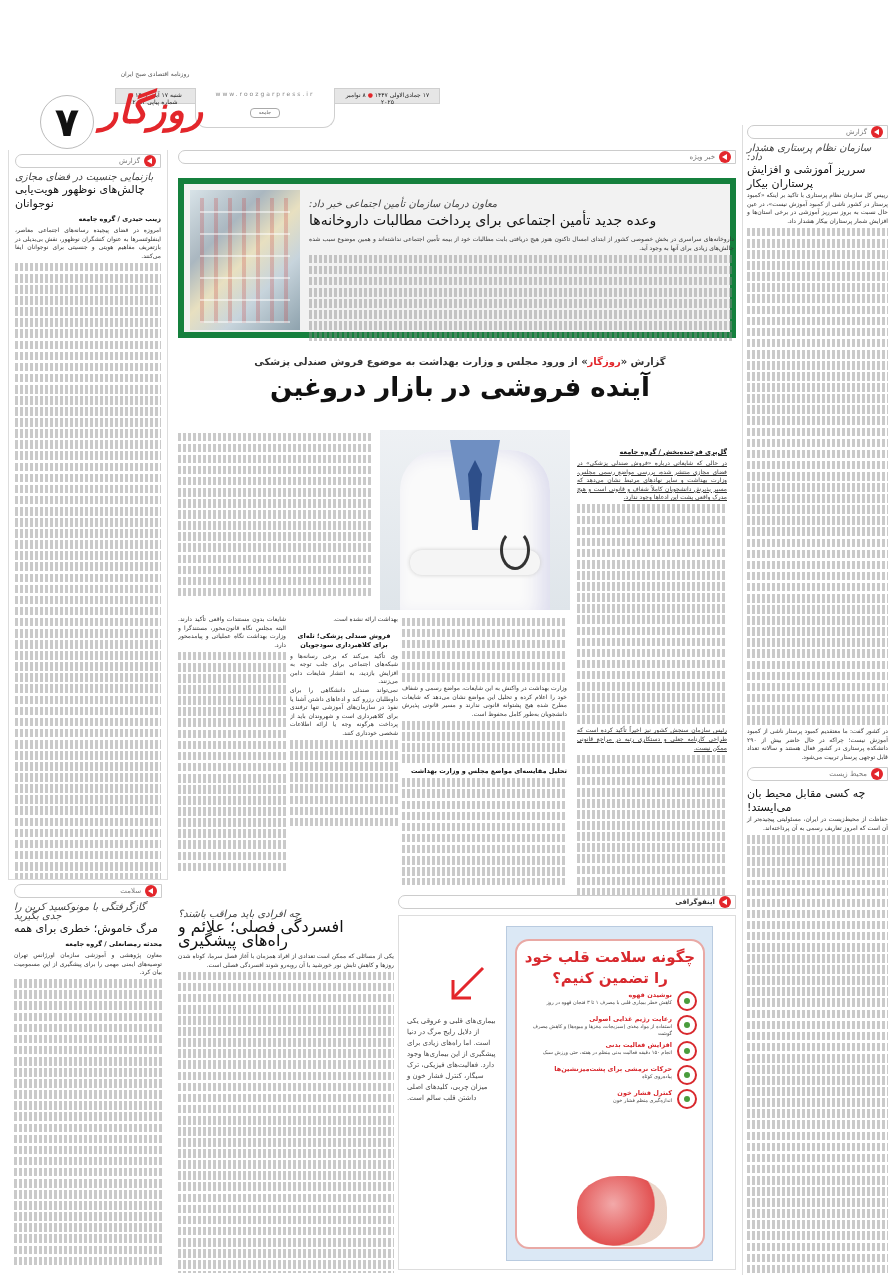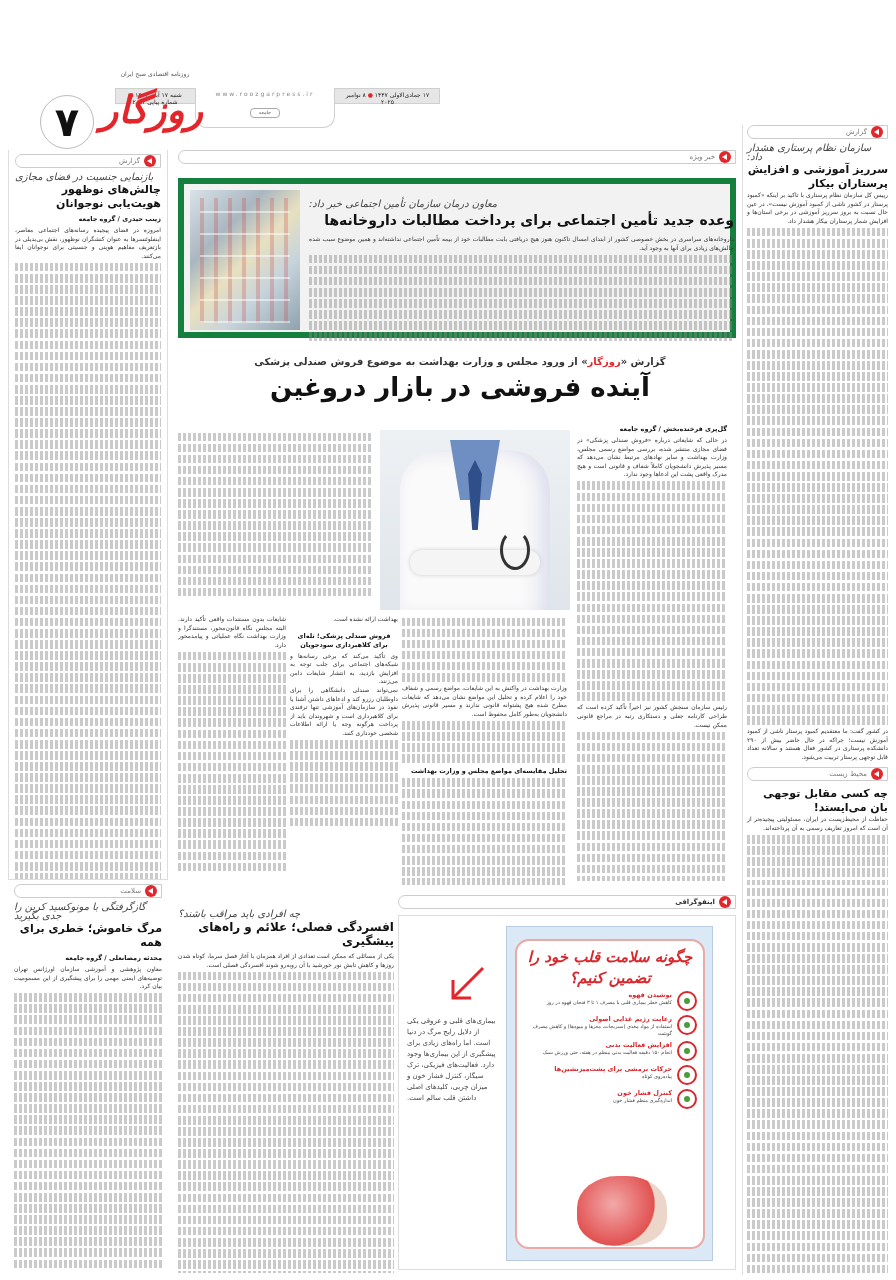--- a/index.html
+++ b/index.html
@@ -19,21 +19,21 @@
   .date-left { position:absolute; top:31px; left:120px; width:70px; font-size:6px; text-align:center; color:#222;}
   .date-right { position:absolute; top:31px; left:340px; width:95px; font-size:6px; text-align:center; color:#222;}
   .red-dot { color:#e3262b; }
 
   
   .col { position: absolute; font-size: 6px; line-height: 9px; color: #333; text-align: justify; overflow: hidden; }
   .section-tag { display:flex; align-items:center; gap:4px; height: 14px; border:1px solid #ccc; border-radius: 8px 0 0 8px; background:#fff; padding: 0 4px; font-size: 7px; color:#777; }
   .tag-icon { width: 12px; height: 12px; border-radius: 50%; background: #e3262b; position: relative; flex-shrink:0; }
   .tag-icon::after { content:""; position:absolute; left:3px; top:3px; border-right:5px solid #fff; border-top:3px solid transparent; border-bottom:3px solid transparent; }
   .kicker { font-size: 10px; color:#444; text-align:left; margin: 4px 0 2px; font-style: italic; }
-  .headline { font-size: 11px; font-weight:bold; color:#111; text-align:right; line-height: 14px; }
+  .headline { font-size: 11px; font-weight:normal; color:#111; text-align:left; line-height: 14px; }
   .byline { font-size: 6.5px; font-weight:bold; color:#111; margin:4px 0 2px; }
   .body-text { font-size: 6px; line-height: 8.6px; color:#333; text-align: justify; }
   .filler { height: 8.6px; border-bottom: 1px dotted transparent; background: repeating-linear-gradient(90deg, #8a8a8a 0 3px, transparent 3px 5px); opacity: .45; margin: 2.5px 0; }
 
   .right-col { left: 742px; top: 125px; width: 146px; height: 760px; border-left:1px solid #ddd; padding-left: 4px; }
   .left-col { left: 8px; top: 150px; width: 160px; height: 730px; border:1px solid #ddd; border-top:none; padding: 4px 6px;}
   .left-col2 { left: 8px; top: 880px; width: 160px; height: 390px; padding: 4px 6px; }
 
   .special-box { position:absolute; left: 178px; top: 150px; width: 558px; height: 200px; }
   .special-content { position:absolute; left: 178px; top: 178px; width: 558px; height: 160px; background:#f2f2f2; border:6px solid #15803d; }
@@ -43,30 +43,30 @@
   .main-kicker { position:absolute; left: 200px; top: 356px; width: 520px; text-align:center; font-size: 10px; font-weight:bold; color:#333; }
   .main-kicker .red { color: #e3262b; }
   .main-headline { position:absolute; left: 200px; top: 372px; width: 520px; text-align:center; font-size: 26px; font-weight: bold; color: #111; }
   .doctor-img { position:absolute; left: 380px; top: 430px; width: 190px; height: 180px; background: linear-gradient(180deg,#eef1f4 0%,#dfe5ea 100%); overflow:hidden; }
   .doctor-coat { position:absolute; left: 20px; top: 20px; width: 150px; height: 170px; background: #fafafa; border-radius: 40px 40px 0 0; box-shadow: inset -10px 0 20px #dde; }
   .doctor-tie { position:absolute; left: 88px; top: 30px; width: 14px; height: 70px; background: #2e4f8a; clip-path: polygon(50% 0,100% 20%,70% 100%,30% 100%,0 20%); }
   .doctor-shirt { position:absolute; left: 70px; top: 10px; width: 50px; height: 60px; background:#6f8fc2; clip-path: polygon(0 0,100% 0,80% 100%,20% 100%);}
   .stetho { position:absolute; left: 120px; top: 100px; width: 30px; height: 40px; border:3px solid #333; border-radius: 50%; border-top-color: transparent; }
   .arms { position:absolute; left: 30px; top: 120px; width: 130px; height: 25px; background:#f5f5f5; border-radius:12px; box-shadow: 0 0 4px #ccc;}
 
-  .col-main-1 { left: 577px; top: 421px; width: 150px; height: 460px; }
+  .col-main-1 { left: 577px; top: 444px; width: 150px; height: 460px; text-decoration: underline; }
   .col-main-2 { left: 402px; top: 615px; width: 165px; height: 270px; }
   .col-main-3 { left: 290px; top: 615px; width: 108px; height: 270px; }
 
   .winter-block { position:absolute; left: 178px; top: 905px; width: 216px; height: 368px; }
   .info-tag-wrap { position:absolute; left: 398px; top: 895px; width: 338px; height: 18px; }
   .info-box { position:absolute; left: 398px; top: 915px; width: 338px; height: 355px; border:1px solid #ddd; background:#fff; }
   .info-img { position:absolute; left: 107px; top: 10px; width: 207px; height: 335px; background: #dbe8f5; border: 1px solid #b9cbe0; }
   .info-inner { position:absolute; left: 8px; top: 12px; width: 190px; height: 310px; background:#fff; border: 2px solid #e9a9a5; border-radius: 14px; }
-  .info-title { text-align:center; font-size: 15px; line-height: 21px; font-weight:bold; color:#d8282d; margin-top: 6px; font-style: italic; }
+  .info-title { text-align:center; font-size: 15px; line-height: 21px; font-weight:bold; color:#d8282d; margin-top: 6px; }
   .info-item { display:flex; gap:5px; padding: 2px 6px; align-items: flex-start; }
   .info-icon { width: 20px; height: 20px; border-radius:50%; border:2px solid #d8282d; flex-shrink:0; background:#fff; position:relative;}
   .info-icon::after{content:"";position:absolute;left:5px;top:5px;width:6px;height:6px;background:#4a9c3c;border-radius:50%;}
   .info-item-title { font-size: 6.5px; color:#d8282d; font-weight:bold; }
   .info-item-text { font-size: 5px; color:#444; line-height:7px; }
   .info-heart { position:absolute; left: 60px; top: 235px; width: 90px; height: 70px; background: radial-gradient(circle at 40% 40%,#f09a9a,#d33 60%,#e8cfc0 62%); border-radius: 45% 45% 40% 40%; opacity:.85;}
   .info-side { position:absolute; left: 8px; top: 100px; width: 90px; font-size: 7px; line-height: 11px; color:#444; text-align: left; }
   .info-arrow { position:absolute; left: 50px; top: 50px; width: 36px; height: 36px; }
 </style>
 </head>
@@ -147,21 +147,21 @@
       <div class="filler"></div>
       <div class="filler"></div>
       <div class="filler"></div>
       <div class="filler"></div>
   </div>
   <div class="body-text">در کشور گفت: ما معتقدیم کمبود پرستار ناشی از کمبود آموزش نیست؛ چراکه در حال حاضر بیش از ۲۹۰ دانشکده پرستاری در کشور فعال هستند و سالانه تعداد قابل توجهی پرستار تربیت می‌شود.</div>
   <div class="section-tag" style="margin-top:6px">
     <span class="tag-icon"></span>
     <span>محیط زیست</span>
   </div>
-  <div class="headline" style="margin-top:6px">چه کسی مقابل توجهی بان می‌ایستد!</div>
+  <div class="headline" style="margin-top:6px">چه کسی مقابل محیط بان می‌ایستد!</div>
   <div class="body-text">حفاظت از محیط‌زیست در ایران، مسئولیتی پیچیده‌تر از آن است که امروز تعاریف رسمی به آن پرداخته‌اند.</div>
   <div>
     <div class="filler"></div>
       <div class="filler"></div>
       <div class="filler"></div>
       <div class="filler"></div>
       <div class="filler"></div>
     <div class="filler"></div>
 
   </div>
@@ -471,21 +471,21 @@
     <div class="filler"></div>
   <div class="filler"></div>
     <div class="filler"></div>
     <div class="filler"></div>
     <div class="filler"></div>
     <div class="filler"></div>
 </div>
 
 <div class="col winter-block">
   <div class="kicker">چه افرادی باید مراقب باشند؟</div>
-  <div class="headline" style="font-size:12px">افسردگی فصلی؛ علائم و راه‌های پیشگیری</div>
+  <div class="headline" style="font-size:16px">افسردگی فصلی؛ علائم و راه‌های پیشگیری</div>
   <div class="body-text" style="margin-top:4px">یکی از مسائلی که ممکن است تعدادی از افراد همزمان با آغاز فصل سرما، کوتاه شدن روزها و کاهش تابش نور خورشید با آن روبه‌رو شوند افسردگی فصلی است.</div>
   <div>
     <div class="filler"></div>
       <div class="filler"></div>
       <div class="filler"></div>
       <div class="filler"></div>
       <div class="filler"></div>
     <div class="filler"></div>
       <div class="filler"></div>
       <div class="filler"></div>

